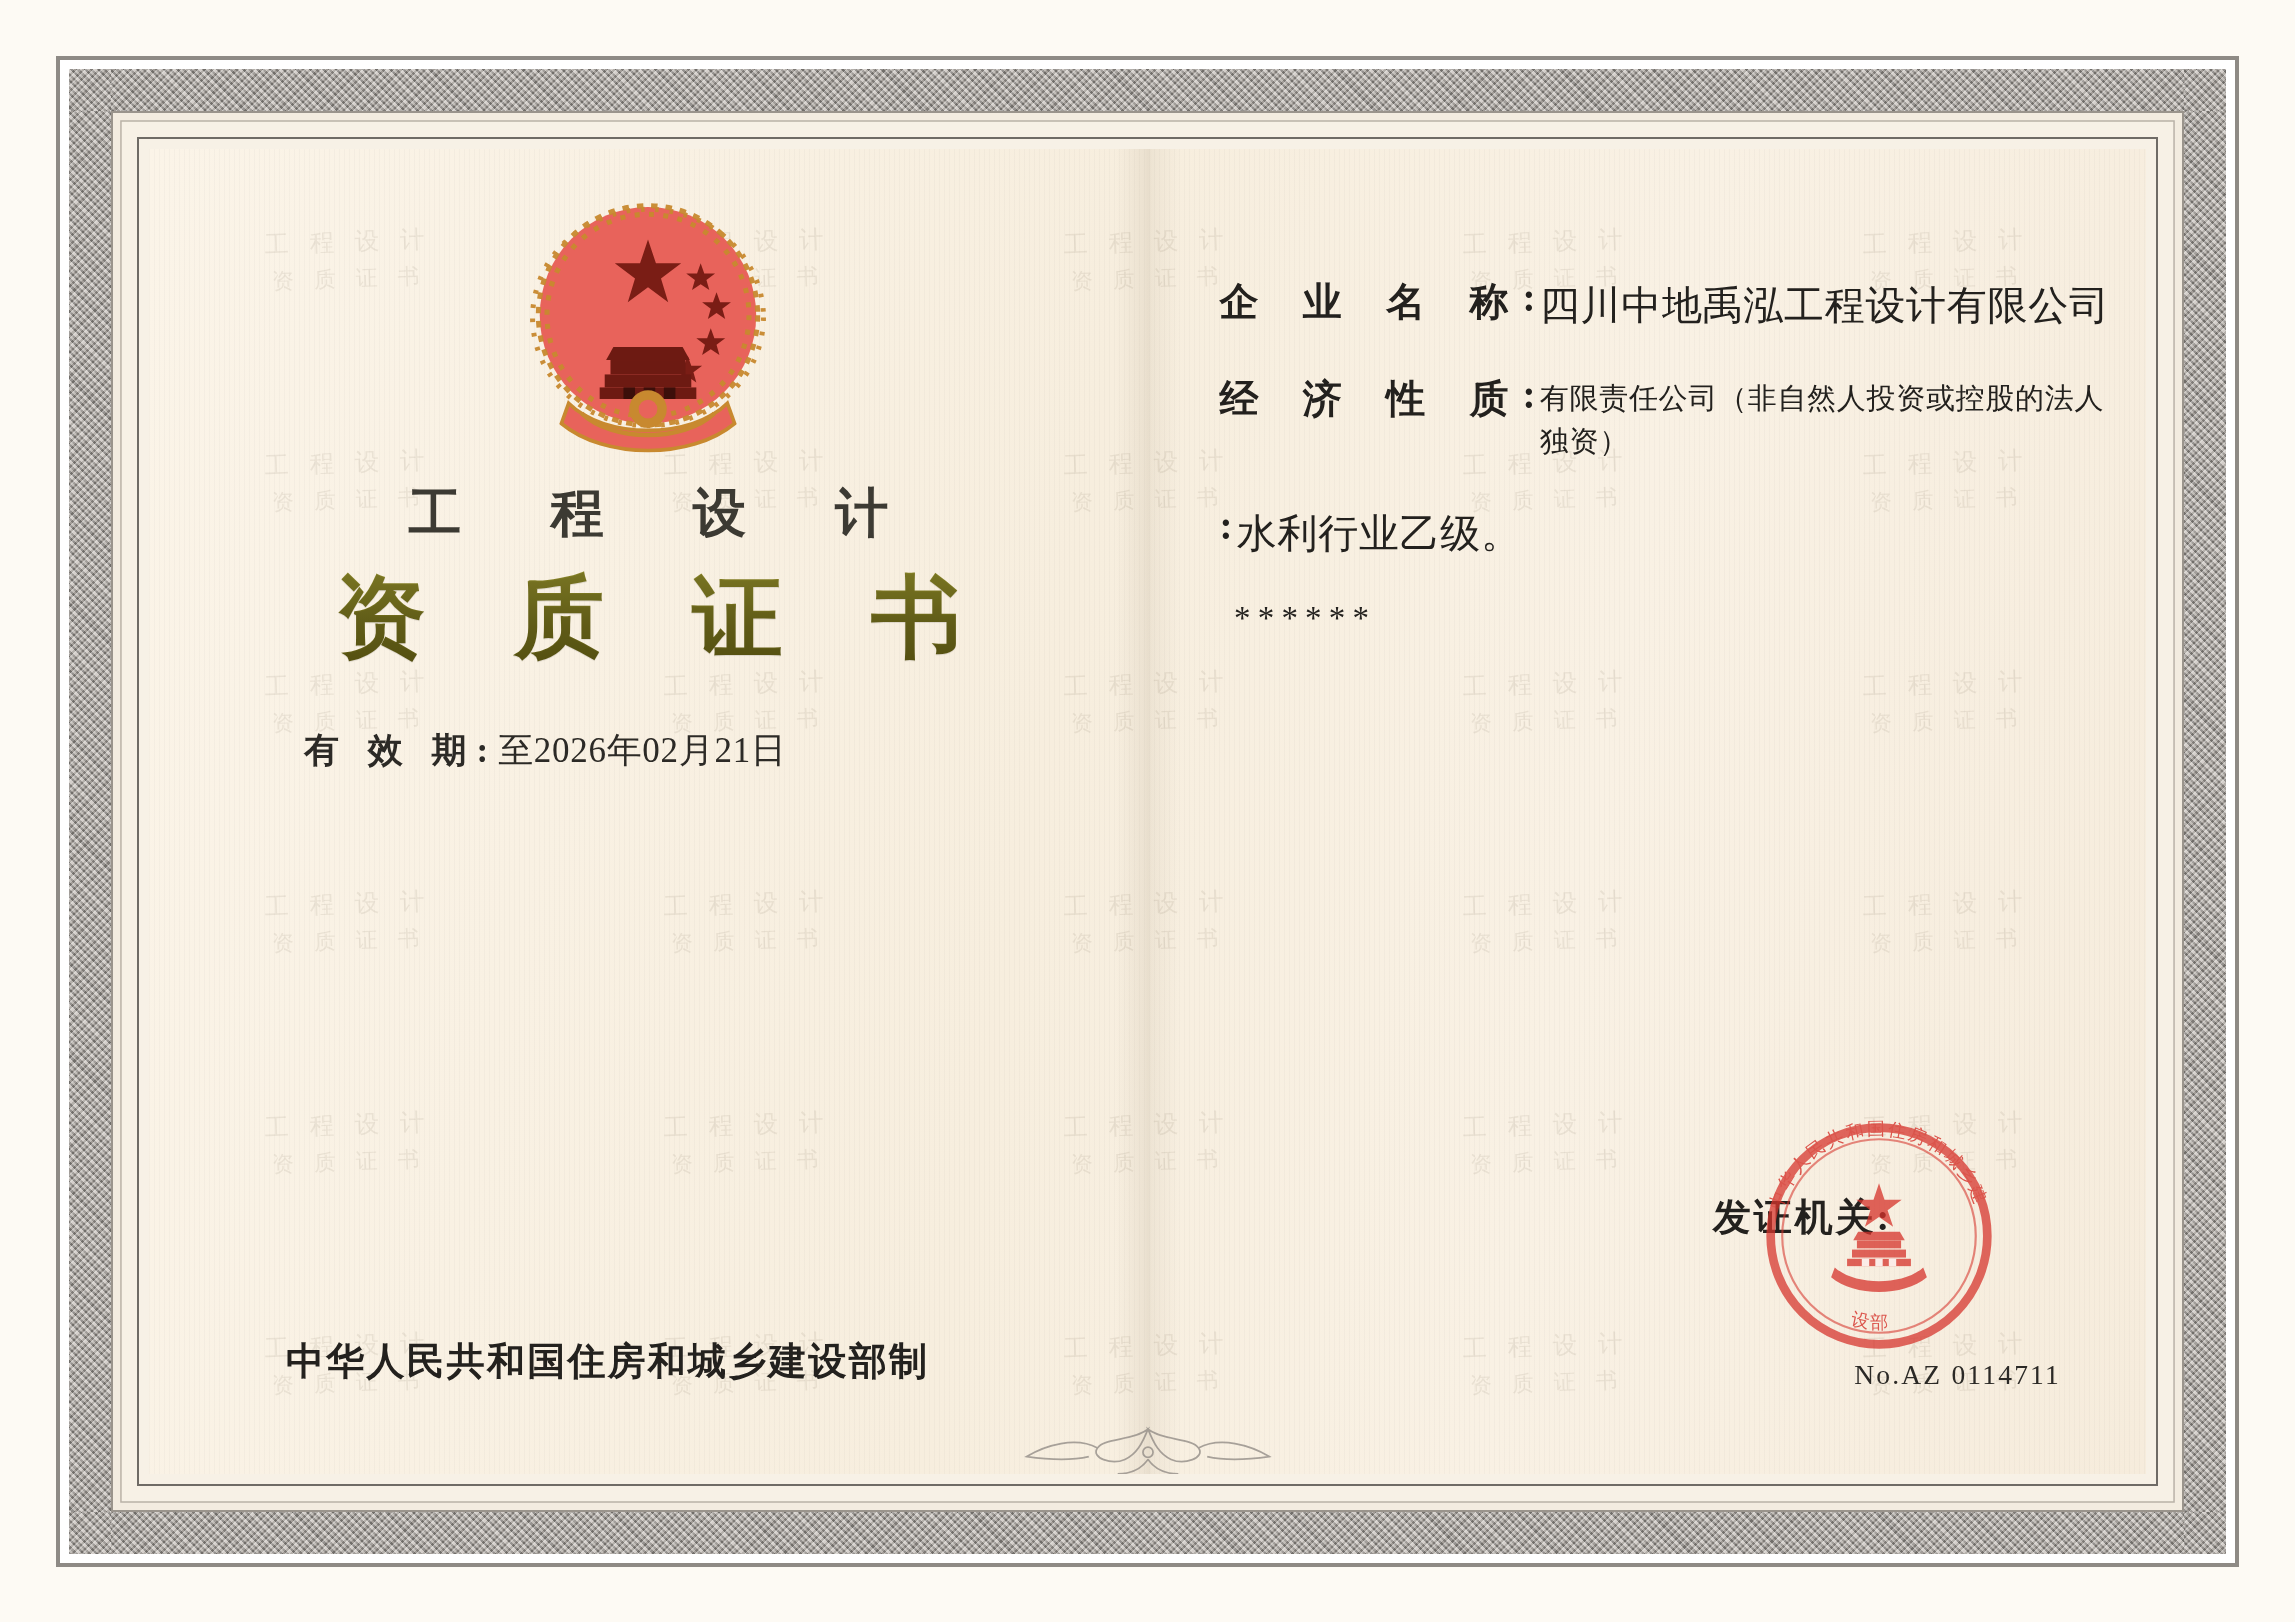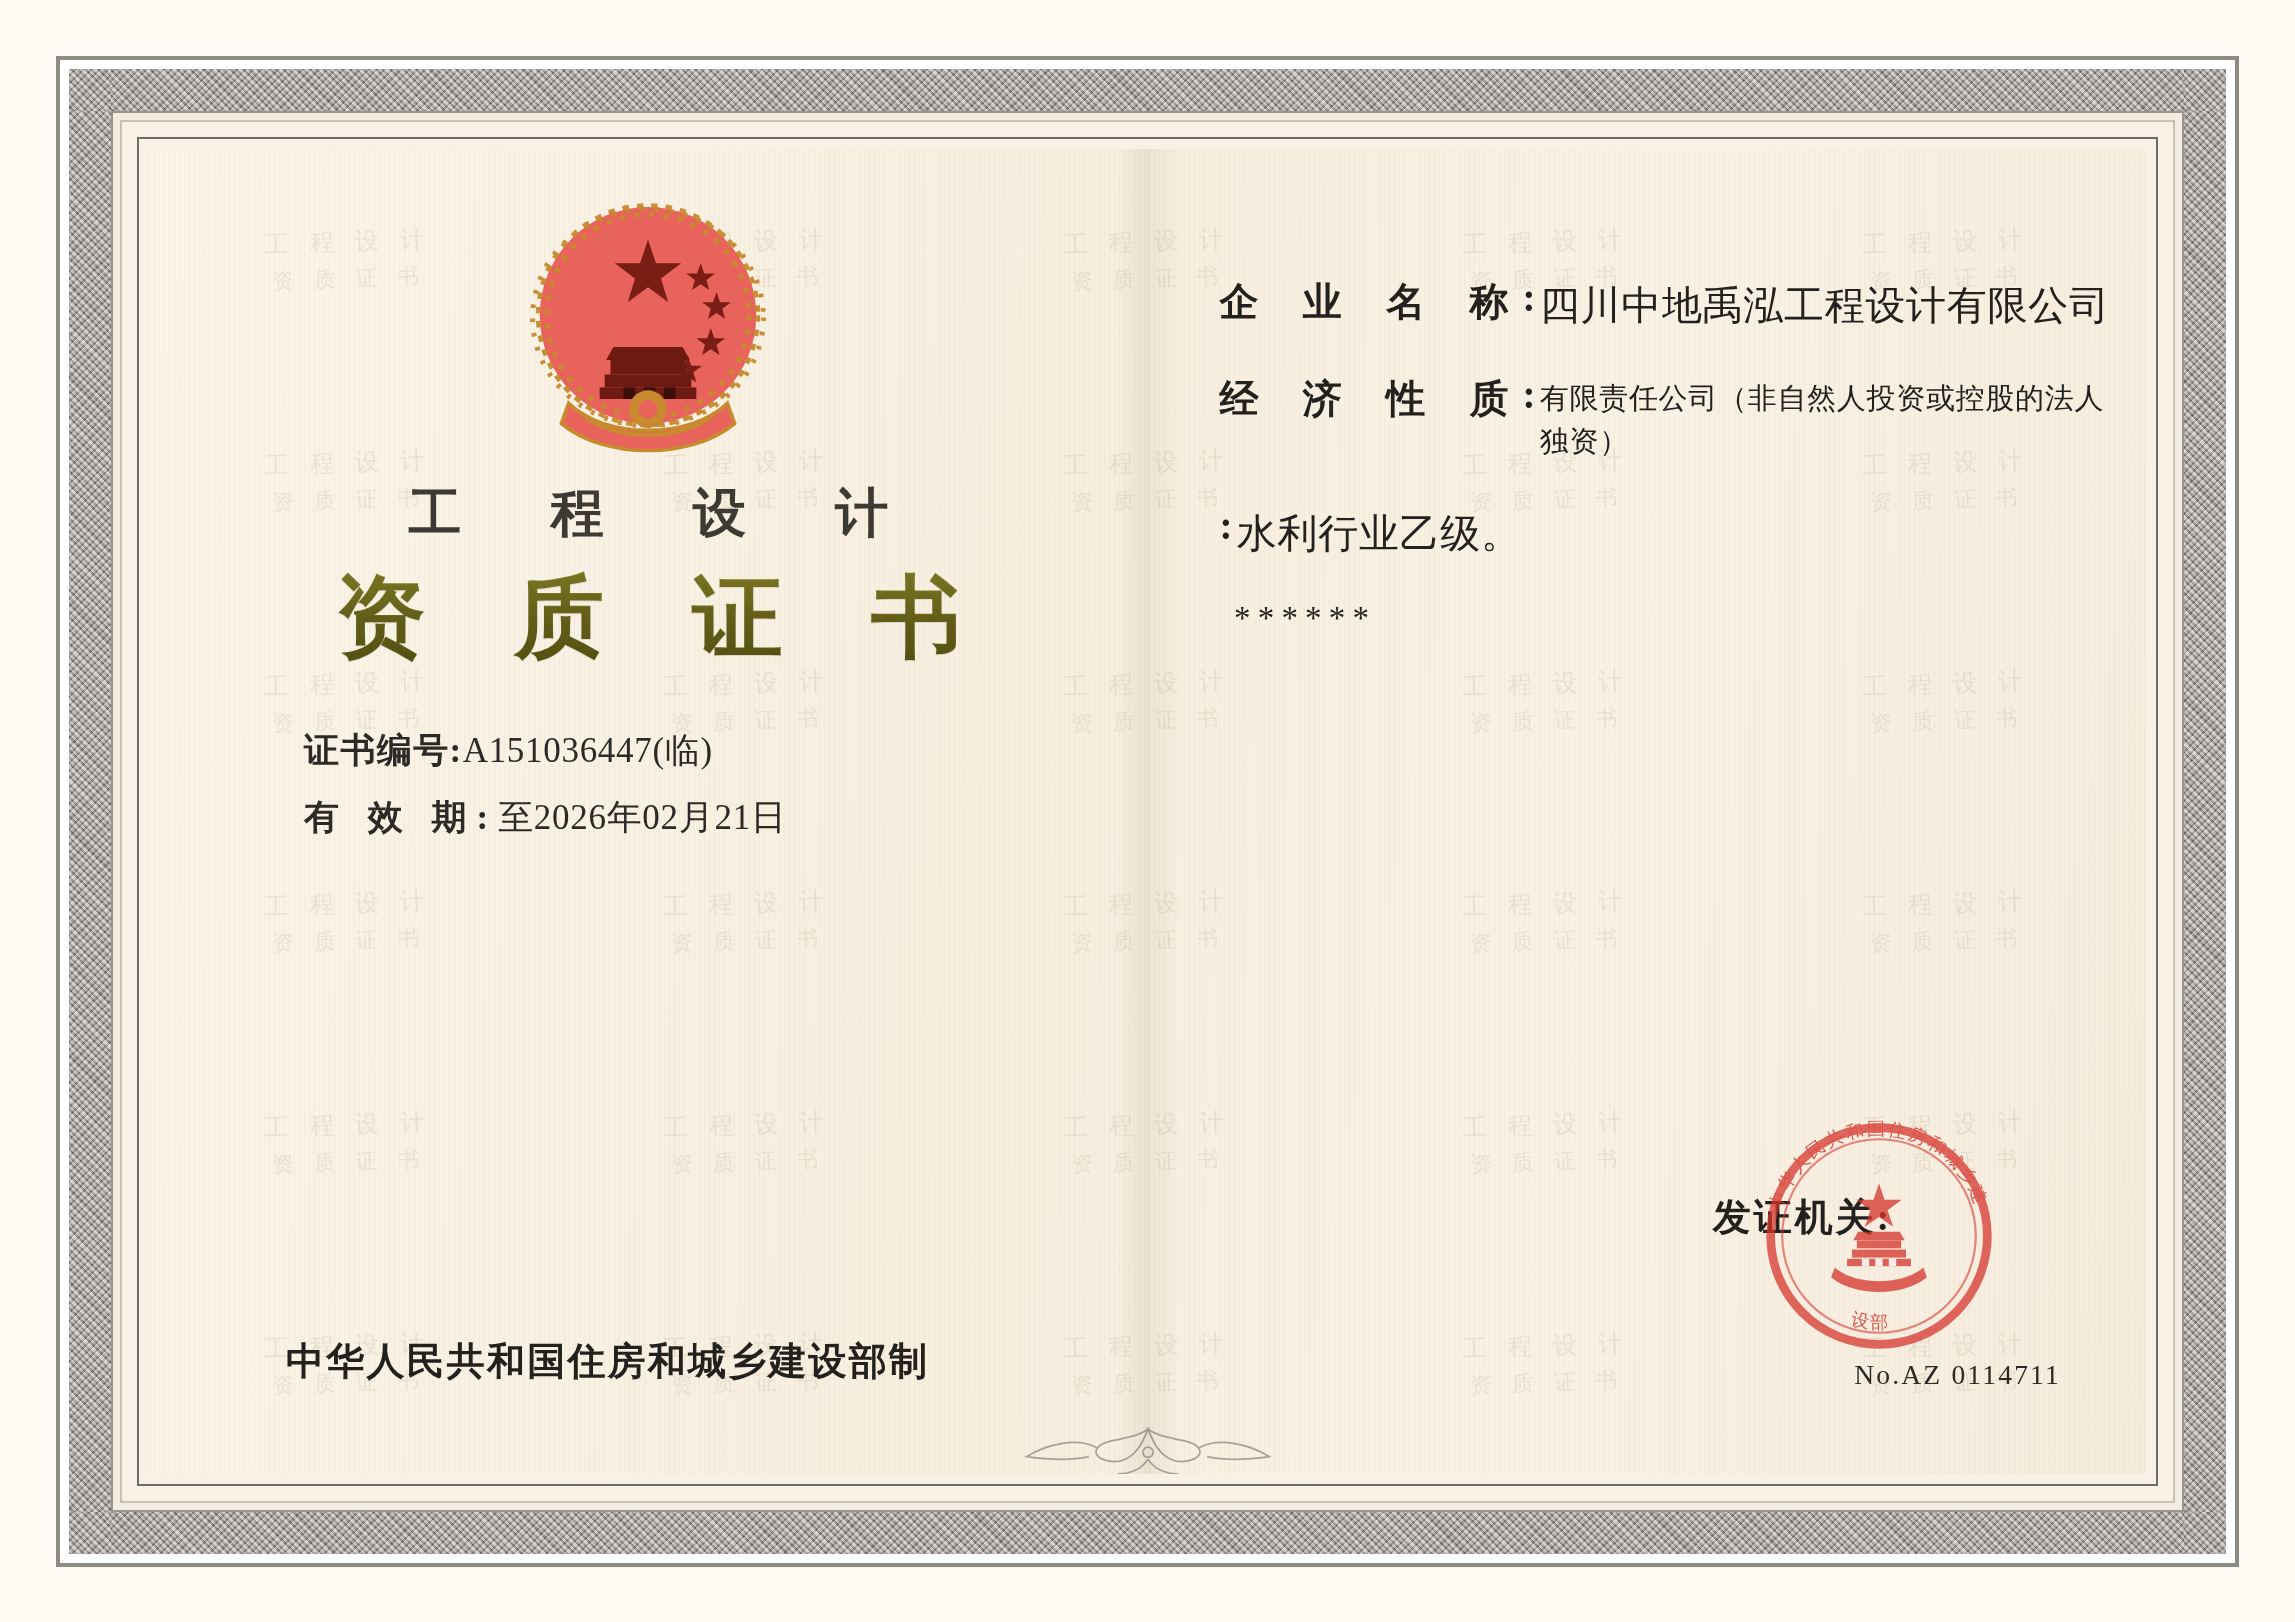--- a/index.html
+++ b/index.html
@@ -509,24 +509,20 @@
             <path d="M100 322 C150 372 270 372 320 322 L330 350 C270 400 150 400 90 350 Z" fill="#e8635b" stroke="#c8892f" stroke-width="5"></path>
             <path d="M118 336 C160 376 260 376 302 336" fill="none" stroke="#c8892f" stroke-width="6"></path>
           </g>
         </svg>
       </div>
 
       <div class="title-line1">工 程 设 计</div>
       <div class="title-line2">资 质 证 书</div>
 
       <div class="meta-block">
-        <div class="meta-row">
-          <span class="meta-label">证书编号:</span>
-          <span class="meta-value">A151036447(临)</span>
-        </div>
         <div class="meta-row">
           <span class="meta-label spaced">有 效 期:</span>
           <span class="meta-value">至2026年02月21日</span>
         </div>
       </div>
 
       <div class="issuer-line">中华人民共和国住房和城乡建设部制</div>
     </div>
 
     <div class="right-page">

